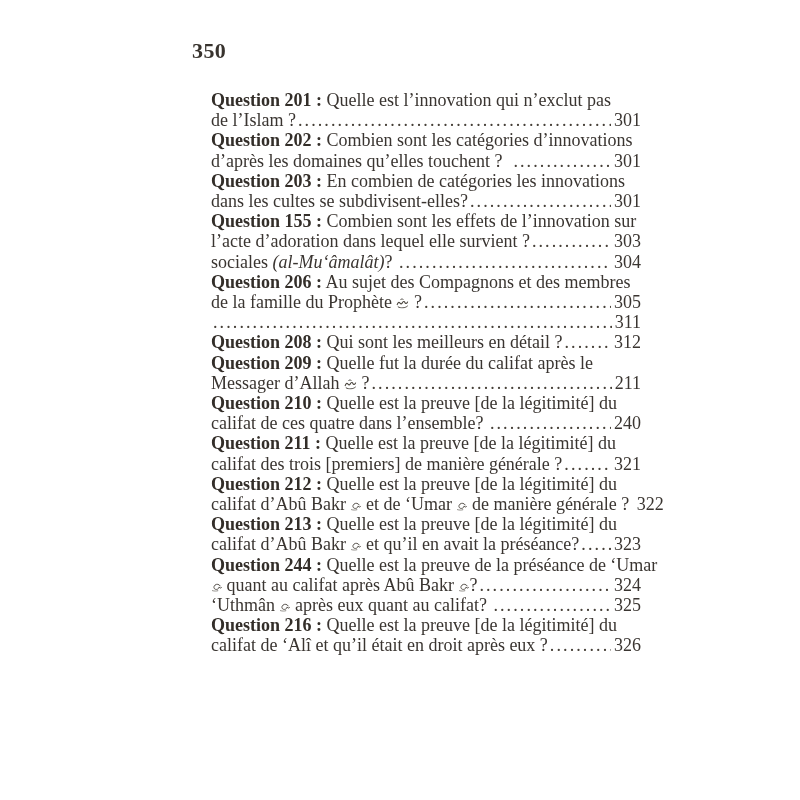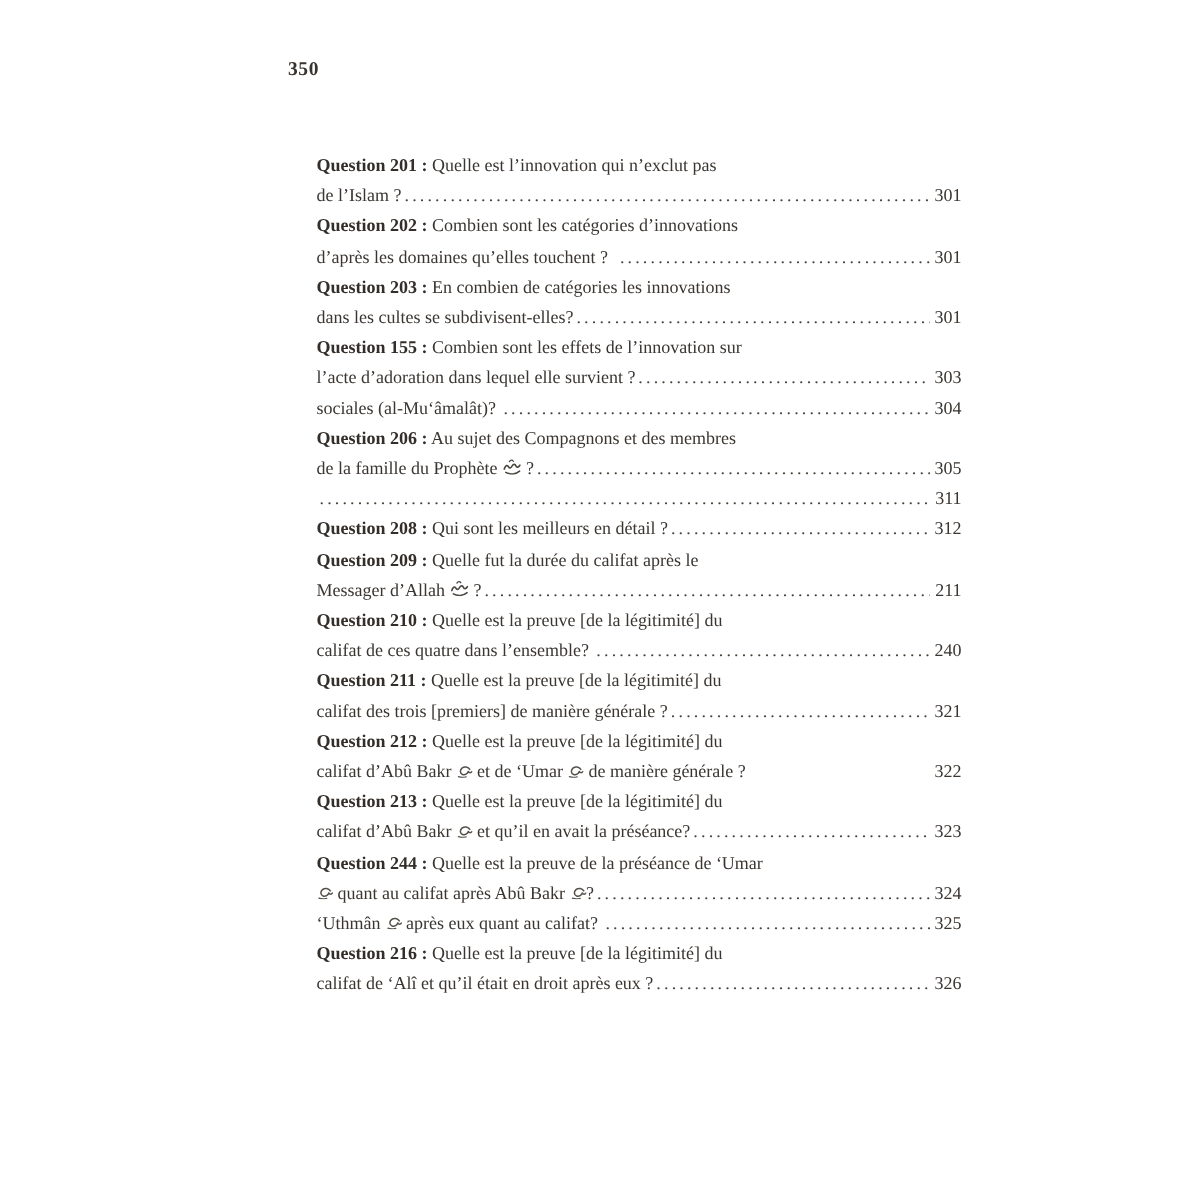--- a/index.html
+++ b/index.html
@@ -13,46 +13,46 @@
     height: 800px;
     background: #ffffff;
     overflow: hidden;
     font-family: "Liberation Serif", "DejaVu Serif", serif;
     color: #3a3531;
   }
   .folio {
     position: absolute;
     left: 192px;
     top: 38px;
-    font-size: 13px;
+    font-size: 22px;
     font-weight: bold;
     letter-spacing: 0.4px;
     color: #38332e;
   }
   .toc {
     position: absolute;
     left: 211px;
-    top: 100px;
+    top: 90px;
     width: 430px;
-    font-size: 12px;
+    font-size: 18px;
     line-height: 20.2px;
   }
   .entry { display: block; }
   .line {
     display: flex;
     align-items: baseline;
     line-height: 20.2px;
   }
   .runs {
     flex: 0 0 auto;
     white-space: pre;
   }
   .run-bold   { font-weight: bold; color: #332e29; }
   .run-normal { font-weight: normal; }
-  .run-italic { }
+  .run-italic { font-style: italic; }
   .leader {
     flex: 1 1 0;
     min-width: 0;
     overflow: hidden;
     white-space: nowrap;
   }
   .dots {
     letter-spacing: 2.1px;
     padding-left: 2px;
     color: #474139;

